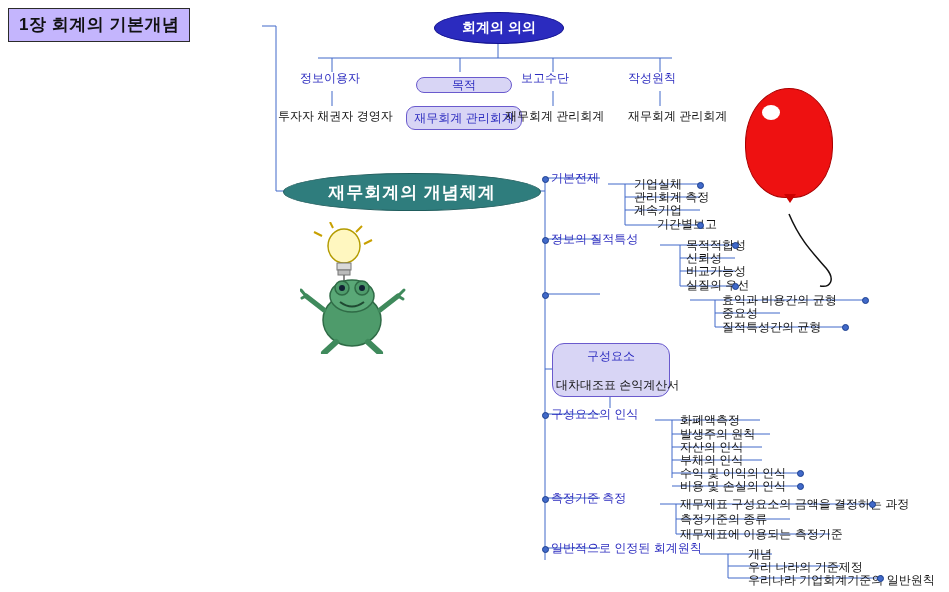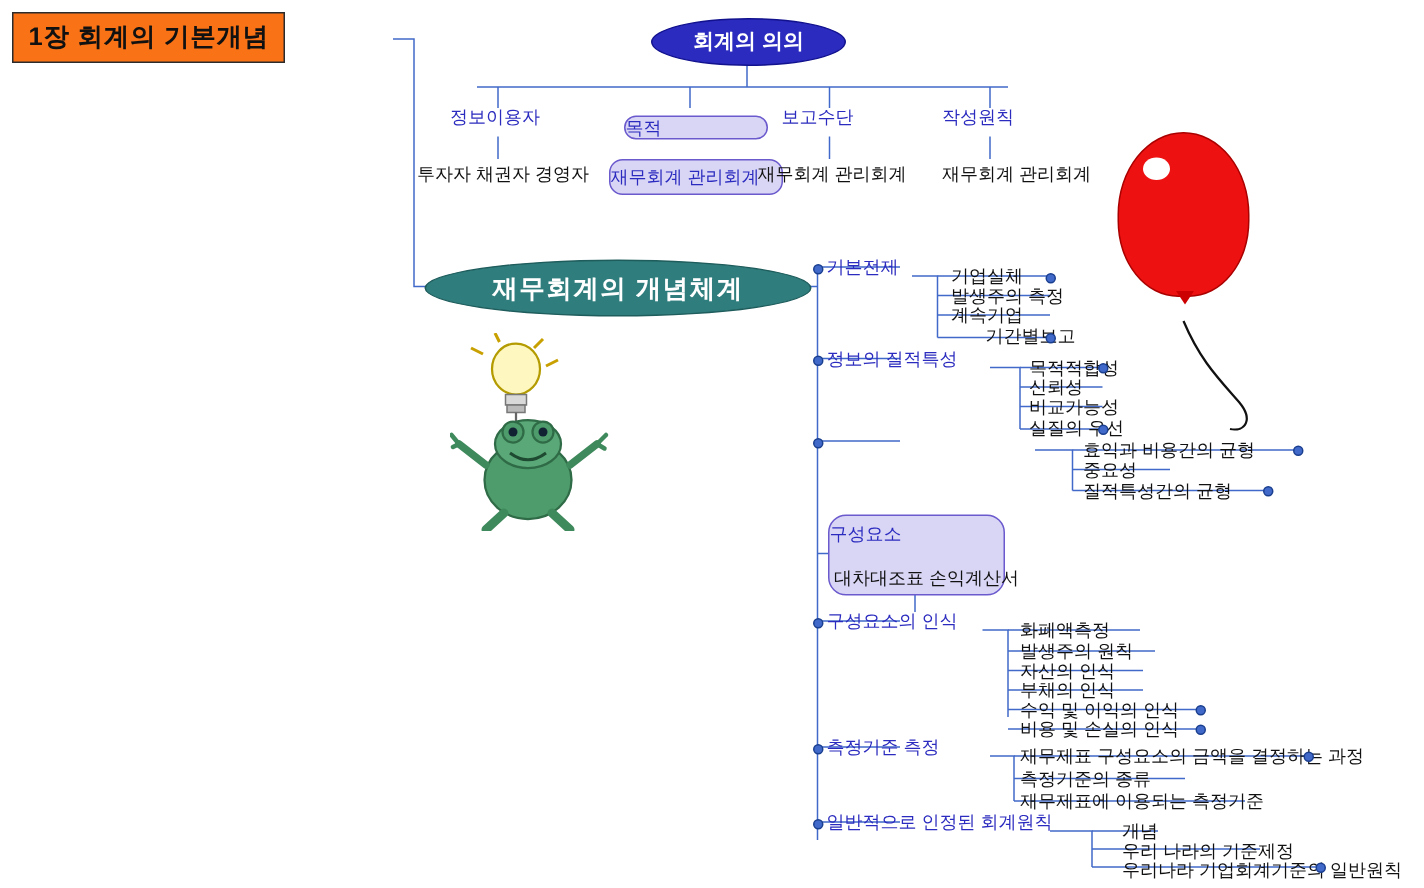--- a/index.html
+++ b/index.html
@@ -11,21 +11,21 @@
     position:relative;
   }
   #canvas{position:absolute;left:0;top:0;width:949px;height:592px;}
   svg.lines{position:absolute;left:0;top:0;width:949px;height:592px;pointer-events:none;}
 
   .node{position:absolute;white-space:nowrap;}
 
   
   .title-box{
     left:8px;top:8px;
-    background:#f97316;
+    background:#c4b5fd;
     border:1px solid #2b2b2b;
     padding:4px 10px 5px 10px;
     font-size:17px;font-weight:bold;color:#111;
     letter-spacing:0.5px;
   }
 
   
   .ellipse{
     display:flex;align-items:center;justify-content:center;
     border-radius:50%;
@@ -43,21 +43,21 @@
     background:#2f7d7d;border:1px solid #1f5c5c;
     font-size:17px;letter-spacing:1px;
   }
 
   
   .purple-box{
     background:#d8d5f5;
     border:1px solid #6a5acd;
     border-radius:9px;
     color:#2b2bbf;
-    text-align:left;
+    text-align:center;
     font-size:12px;
   }
   .box-purpose{left:416px;top:77px;width:94px;height:14px;line-height:14px;}
   .box-purpose-body{left:406px;top:106px;width:114px;height:22px;line-height:22px;}
   .box-comp{left:552px;top:343px;width:116px;height:52px;border-radius:12px;}
   .box-comp .t{margin-top:4px;color:#2b2bbf;font-size:12px;}
 
   
   .lbl{color:#2b2bbf;font-size:12px;text-align:right;}
   .lbl-dark{color:#111;font-size:12px;}
@@ -166,21 +166,21 @@
 
   <div class="node lbl-dark" style="left:278px;top:108px;">투자자 채권자 경영자</div>
   <div class="node purple-box box-purpose-body">재무회계 관리회계</div>
   <div class="node lbl-dark" style="left:505px;top:108px;">재무회계 관리회계</div>
   <div class="node lbl-dark" style="left:628px;top:108px;">재무회계 관리회계</div>
 
   <div class="node ellipse ell-second">재무회계의  개념체계</div>
 
   <div class="node lbl" style="left:551px;top:170px;">기본전제</div>
   <div class="node lbl-dark" style="left:634px;top:176px;">기업실체</div>
-  <div class="node lbl-dark" style="left:634px;top:189px;">발생주의  측정</div>
+  <div class="node lbl-dark" style="left:634px;top:189px;">관리회계  측정</div>
   <div class="node lbl-dark" style="left:634px;top:202px;">계속기업</div>
   <div class="node lbl-dark" style="left:634px;top:216px;margin-left:23px;">기간별보고</div>
 
   <div class="node lbl" style="left:551px;top:231px;">정보의  질적특성</div>
   <div class="node lbl-dark" style="left:686px;top:237px;">목적적합성</div>
   <div class="node lbl-dark" style="left:686px;top:250px;">신뢰성</div>
   <div class="node lbl-dark" style="left:686px;top:263px;">비교가능성</div>
   <div class="node lbl-dark" style="left:686px;top:277px;">실질의  우선</div>
 
   <div class="node lbl-dark" style="left:722px;top:292px;">효익과 비용간의  균형</div>

